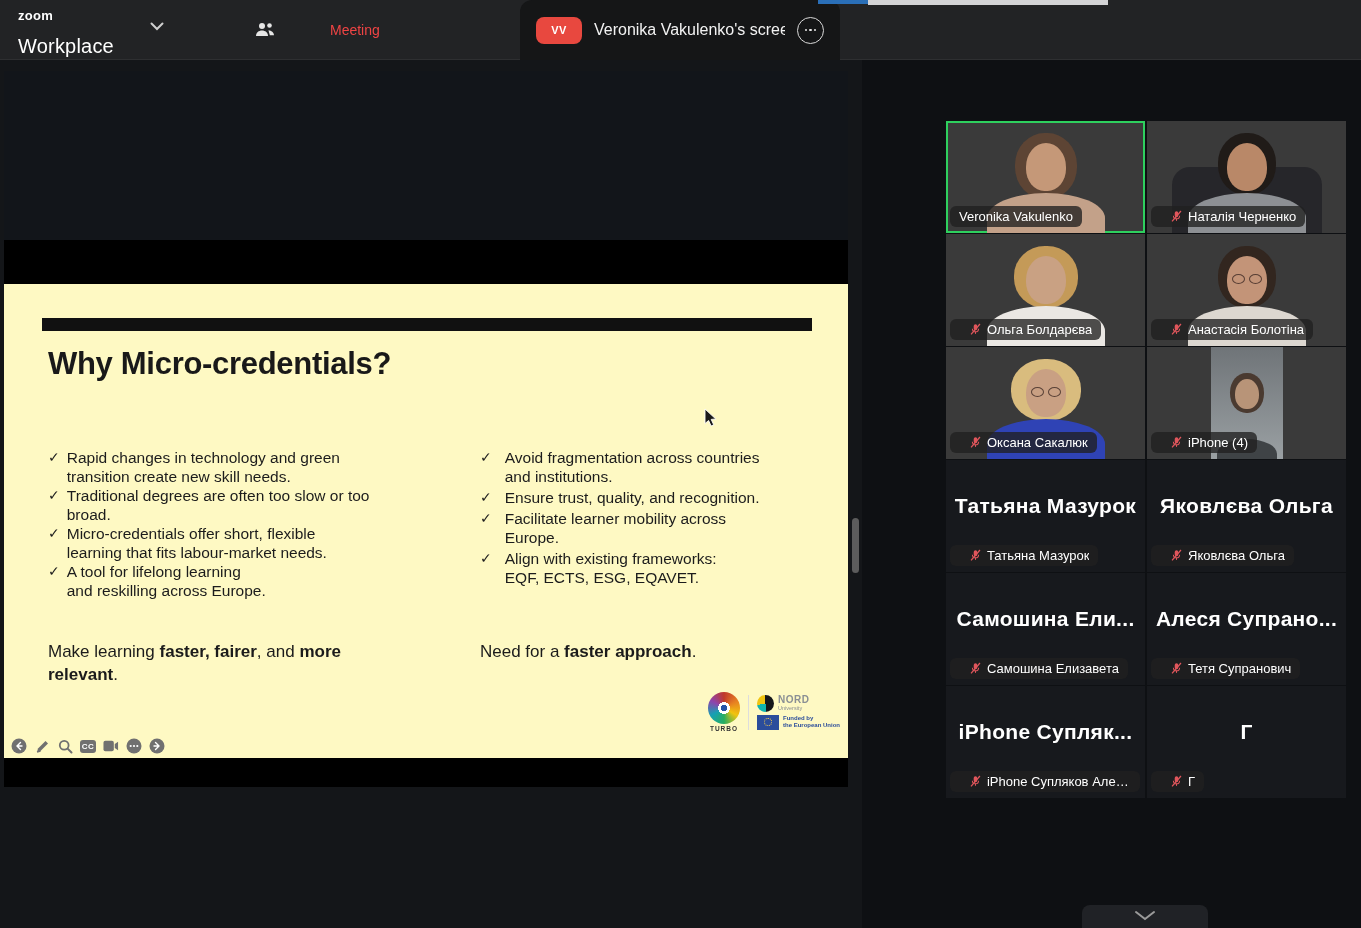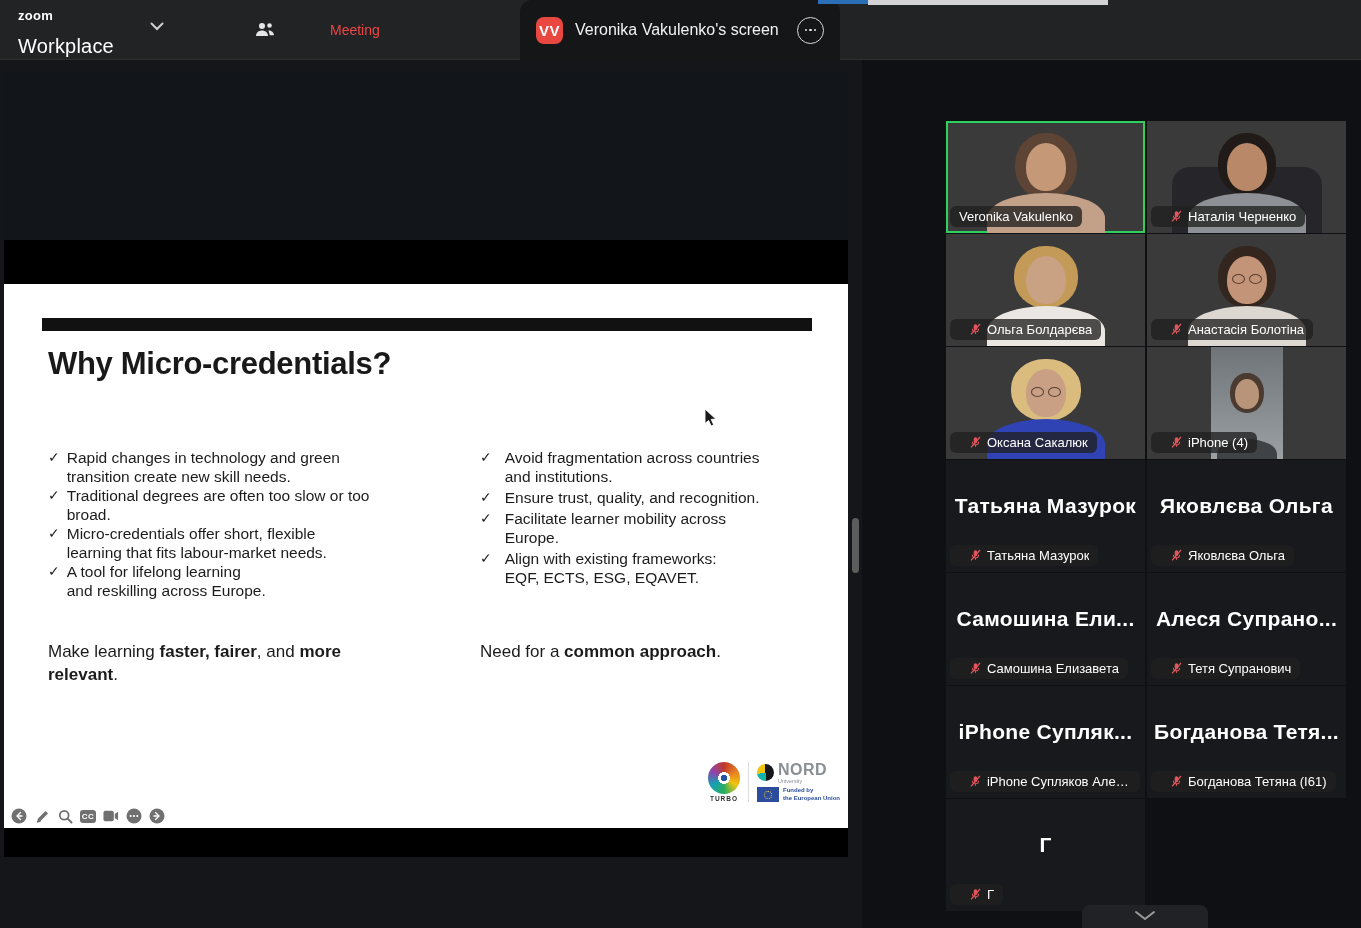--- a/index.html
+++ b/index.html
@@ -12,35 +12,35 @@
   }
   
   .topbar { position:absolute; left:0; top:0; width:1361px; height:60px; background:#222325; border-bottom:1px solid #2e2f31; }
   .brand { position:absolute; left:18px; top:9px; line-height:1; cursor:default; }
   .brand .l1 { font-size:13px; font-weight:bold; color:#fff; letter-spacing:.3px; }
   .brand .l2 { font-size:20px; color:#fff; margin-top:14px; letter-spacing:.2px; }
   .brand-chevron { position:absolute; left:150px; top:22px; }
   .tab-meeting { position:absolute; left:200px; top:14px; display:flex; align-items:center; gap:10px; height:32px; padding:0 10px; border-radius:8px; }
   .tab-meeting span { font-size:14px; color:#ef4444;margin-left:44px; }
   .tab-active { position:absolute; left:520px; top:0; width:320px; height:60px; background:#151617; border-radius:12px 12px 0 0; display:flex; align-items:center; padding:0 16px; gap:12px; }
-  .vv-avatar { width:27px; height:27px; border-radius:8px; background:#e8483f; display:flex; align-items:center; justify-content:center; font-size:15px; font-weight:bold; color:#fff; letter-spacing:.5px; flex:0 0 auto; }
+  .vv-avatar { width:46px; height:27px; border-radius:8px; background:#e8483f; display:flex; align-items:center; justify-content:center; font-size:11px; font-weight:bold; color:#fff; letter-spacing:.5px; flex:0 0 auto; }
   .tab-active .tab-label { font-size:16px; color:#f2f2f2; flex:1 1 auto; white-space:nowrap; overflow:hidden; }
   .tab-more { width:27px; height:27px; border-radius:50%; border:1.5px solid #d9d9d9; display:flex; align-items:center; justify-content:center; gap:2px; flex:0 0 auto; cursor:pointer; }
   .tab-more i { width:2.5px; height:2.5px; border-radius:50%; background:#e8e8e8; display:block; }
   .edge-strip-blue { position:absolute; left:818px; top:0; width:50px; height:4px; background:#2a6fb8; }
   .edge-strip-light { position:absolute; left:868px; top:0; width:240px; height:5px; background:#d4d4d6; }
 
   
   .share-under { position:absolute; left:0; top:60px; width:862px; height:868px; background:#141619; }
   .share-frame { position:absolute; left:4px; top:71px; width:844px; height:716px; }
   .share-top { height:169px; background:#12151a; }
   .share-black { background:#000; }
   .share-black.top { height:44px; }
   .share-black.bottom { height:29px; }
-  .slide { position:relative; height:544px; background:#ffffff; color:#1c1c1c; }
+  .slide { position:relative; height:474px; background:#fef9c3; color:#1c1c1c; }
   .slide-rule { position:absolute; left:38px; top:34px; width:770px; height:13px; background:#111; }
   .slide-title { position:absolute; left:44px; top:62px; font-size:31px; font-weight:800; color:#191919; letter-spacing:-.3px; }
   .col { position:absolute; top:164px; }
   .col.left { left:44px; width:330px; }
   .col.right { left:476px; width:330px; }
   .bullet { display:flex; gap:7px; font-size:15.5px; line-height:19px; color:#1c1c1c; margin-bottom:0; }
   .col.right .bullet { gap:13px; margin-bottom:2px; }
   .bullet .check { flex:0 0 auto; font-size:14px; line-height:19px; }
   .bullet .btext { white-space:pre-line; }
   .note { position:absolute; top:356px; font-size:17px; line-height:23px; color:#1b1b1b; }
@@ -51,21 +51,21 @@
   .logos { position:absolute; right:8px; bottom:26px; display:flex; align-items:center; gap:8px; }
   .turbo { display:flex; flex-direction:column; align-items:center; gap:1px; }
   .turbo .ring { width:32px; height:32px; border-radius:50%;
      background: radial-gradient(circle at 50% 50%, #2453a8 0 3px, #fff 3px 6px, transparent 6px),
                  conic-gradient(#c0392b, #e67e22, #f1c40f, #27ae60, #16a0b4, #8e44ad, #c0392b); }
   .turbo .tlabel { font-size:6.5px; font-weight:bold; color:#333; letter-spacing:1px; }
   .logo-right { display:flex; flex-direction:column; gap:3px; border-left:1px solid #ddd; padding-left:8px; }
   .nord { display:flex; align-items:center; gap:4px; }
   .nord .nring { width:17px; height:17px; border-radius:50%;
      background: conic-gradient(#14161a 0 50%, #11b3ad 50% 72%, #f1c40f 72% 100%); }
-  .nord .ntext .n1 { font-size:16px; font-weight:bold; color:#8a8f94; letter-spacing:.5px; line-height:1; }
+  .nord .ntext .n1 { font-size:10px; font-weight:bold; color:#8a8f94; letter-spacing:.5px; line-height:1; }
   .nord .ntext .n2 { font-size:5.5px; color:#8a8f94; line-height:1; margin-top:1px; }
   .eu { display:flex; align-items:center; gap:4px; }
   .eu .flag { width:22px; height:15px; background:#2b4d9b; display:flex; align-items:center; justify-content:center; }
   .eu .flag i { width:8px; height:8px; border:1px dotted #ffd24a; border-radius:50%; display:block; }
   .eu .etext { font-size:6px; color:#2b4d9b; line-height:1.25; font-weight:bold; }
   
   .slide-toolbar { position:absolute; left:7px; bottom:4px; display:flex; align-items:center; gap:7px; }
   .stb { width:16px; height:16px; display:flex; align-items:center; justify-content:center; cursor:pointer; }
   .cc-box { background:#707070; color:#fff; font-size:8px; font-weight:bold; border-radius:3px; width:17px; height:13px; display:flex; align-items:center; justify-content:center; letter-spacing:.5px; }
   .cursor { position:absolute; left:700px; top:124px; }
@@ -194,21 +194,21 @@
 Europe.</span>
       </div>
       <div class="bullet">
         <span class="check">✓</span>
         <span class="btext">Align with existing frameworks:
 EQF, ECTS, ESG, EQAVET.</span>
       </div>
     </div>
 
     <div class="note left"><span>Make learning </span><b>faster, fairer</b><span>, and </span><b>more relevant</b><span>.</span></div>
-    <div class="note right"><span>Need for a </span><b>common approach</b><span>.</span></div>
+    <div class="note right"><span>Need for a </span><b>faster approach</b><span>.</span></div>
 
     <div class="logos">
       <div class="turbo">
         <div class="ring"></div>
         <div class="tlabel">TURBO</div>
       </div>
       <div class="logo-right">
         <div class="nord">
           <div class="nring"></div>
           <div class="ntext">
@@ -447,32 +447,20 @@
       <svg width="13" height="13" viewBox="0 0 16 16">
           <path d="M8 1.5a2.2 2.2 0 0 1 2.2 2.2v3.1a2.2 2.2 0 0 1-4.4 0V3.7A2.2 2.2 0 0 1 8 1.5z" fill="#e0565c"></path>
           <path d="M4.2 7a3.8 3.8 0 0 0 7.6 0" fill="none" stroke="#e0565c" stroke-width="1.3"></path>
           <path d="M8 10.8v2.6" stroke="#e0565c" stroke-width="1.3"></path>
           <path d="M13.5 1.2 2.5 14" stroke="#e0565c" stroke-width="1.6"></path>
         </svg>
       <span>iPhone Супляков Алек...</span>
     </div>
   </div>
 
-  <div class="tile">
-    <div class="big-name">Богданова Тетя...</div>
-    <div class="badge">
-      <svg width="13" height="13" viewBox="0 0 16 16">
-          <path d="M8 1.5a2.2 2.2 0 0 1 2.2 2.2v3.1a2.2 2.2 0 0 1-4.4 0V3.7A2.2 2.2 0 0 1 8 1.5z" fill="#e0565c"></path>
-          <path d="M4.2 7a3.8 3.8 0 0 0 7.6 0" fill="none" stroke="#e0565c" stroke-width="1.3"></path>
-          <path d="M8 10.8v2.6" stroke="#e0565c" stroke-width="1.3"></path>
-          <path d="M13.5 1.2 2.5 14" stroke="#e0565c" stroke-width="1.6"></path>
-        </svg>
-      <span>Богданова Тетяна (І61)</span>
-    </div>
-  </div>
 
 
   <div class="tile">
     <div class="big-name">Г</div>
     <div class="badge">
       <svg width="13" height="13" viewBox="0 0 16 16">
           <path d="M8 1.5a2.2 2.2 0 0 1 2.2 2.2v3.1a2.2 2.2 0 0 1-4.4 0V3.7A2.2 2.2 0 0 1 8 1.5z" fill="#e0565c"></path>
           <path d="M4.2 7a3.8 3.8 0 0 0 7.6 0" fill="none" stroke="#e0565c" stroke-width="1.3"></path>
           <path d="M8 10.8v2.6" stroke="#e0565c" stroke-width="1.3"></path>
           <path d="M13.5 1.2 2.5 14" stroke="#e0565c" stroke-width="1.6"></path>

